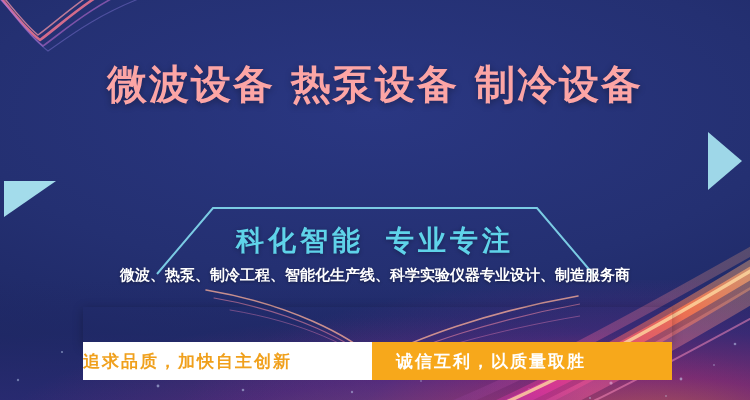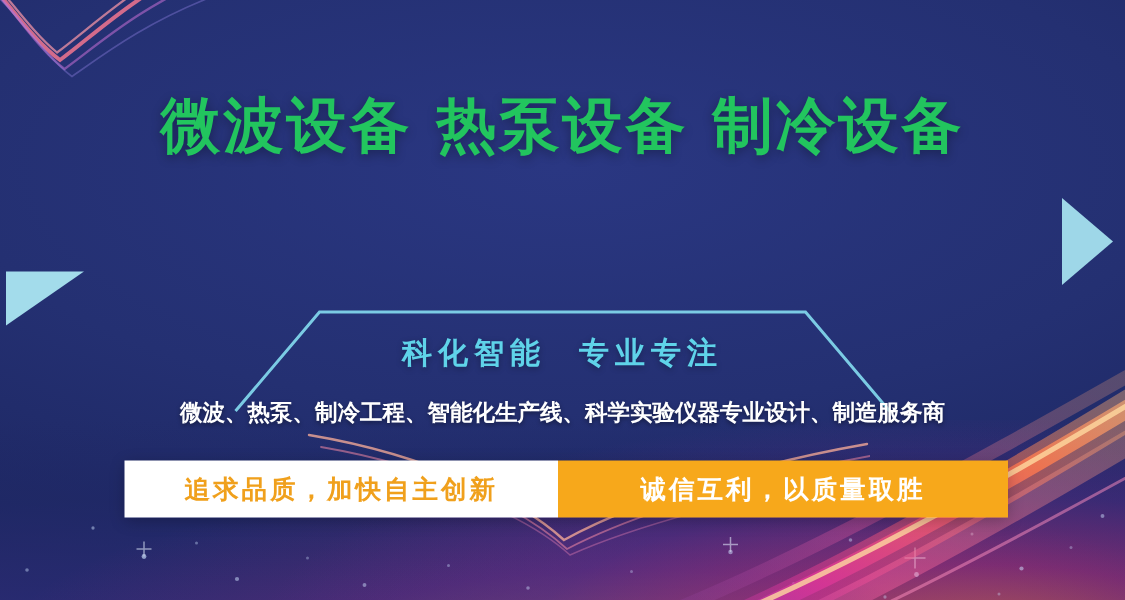--- a/index.html
+++ b/index.html
@@ -89,21 +89,21 @@
     border-bottom: 29px solid transparent;
     border-left: 34px solid #9ed7e8;
   }
 
   
   .headline {
     position: absolute;
     left: 0; right: 0;
     top: 58px;
     text-align: center;
-    color: #22c55e;
+    color: #fca5a5;
     font-size: 40px;
     line-height: 52px;
     font-weight: bold;
     letter-spacing: 2px;
     text-shadow: 0 2px 7px rgba(0,0,0,0.33);
     white-space: nowrap;
   }
   .headline .line { display: block; }
   .headline .gap { display: inline-block; width: 16px; }
 
@@ -120,21 +120,21 @@
     top: 0;
     width: 440px;
     height: 72px;
   }
   .slogan {
     position: absolute;
     left: 0; right: 0;
     top: 18px;
     text-align: center;
     color: #5fd3e9;
-    font-size: 20px;
+    font-size: 28px;
     font-weight: bold;
     letter-spacing: 4px;
     white-space: nowrap;
     text-shadow: 0 1px 4px rgba(0,0,0,0.3);
   }
   .slogan .sp { display: inline-block; width: 22px; }
   .subtitle {
     position: absolute;
     left: 0; right: 0;
     top: 62px;
@@ -152,37 +152,39 @@
     position: absolute;
     left: 83px;
     top: 307px;
     display: flex;
     height: 38px;
     box-shadow: 0 2px 10px rgba(0,0,0,0.25);
   }
   .bar {
     display: flex;
     align-items: center;
-    justify-content: center;
+    justify-content: flex-start;
     font-size: 17px;
     font-weight: bold;
     letter-spacing: 2px;
     white-space: nowrap;
     height: 100%;
     box-sizing: border-box;
+    margin-top: 35px;
   }
   .bar-left {
     width: 289px;
     background: #ffffff;
     color: #f0a01c;
   }
   .bar-right {
     width: 300px;
     background: #f7a81b;
     color: #ffffff;
+    padding-left: 24px;
   }
 </style>
 </head>
 <body>
 
 <div class="banner">
 
   <div class="bg-base"></div>
 
   <div class="bg-bottom-glow"></div>

